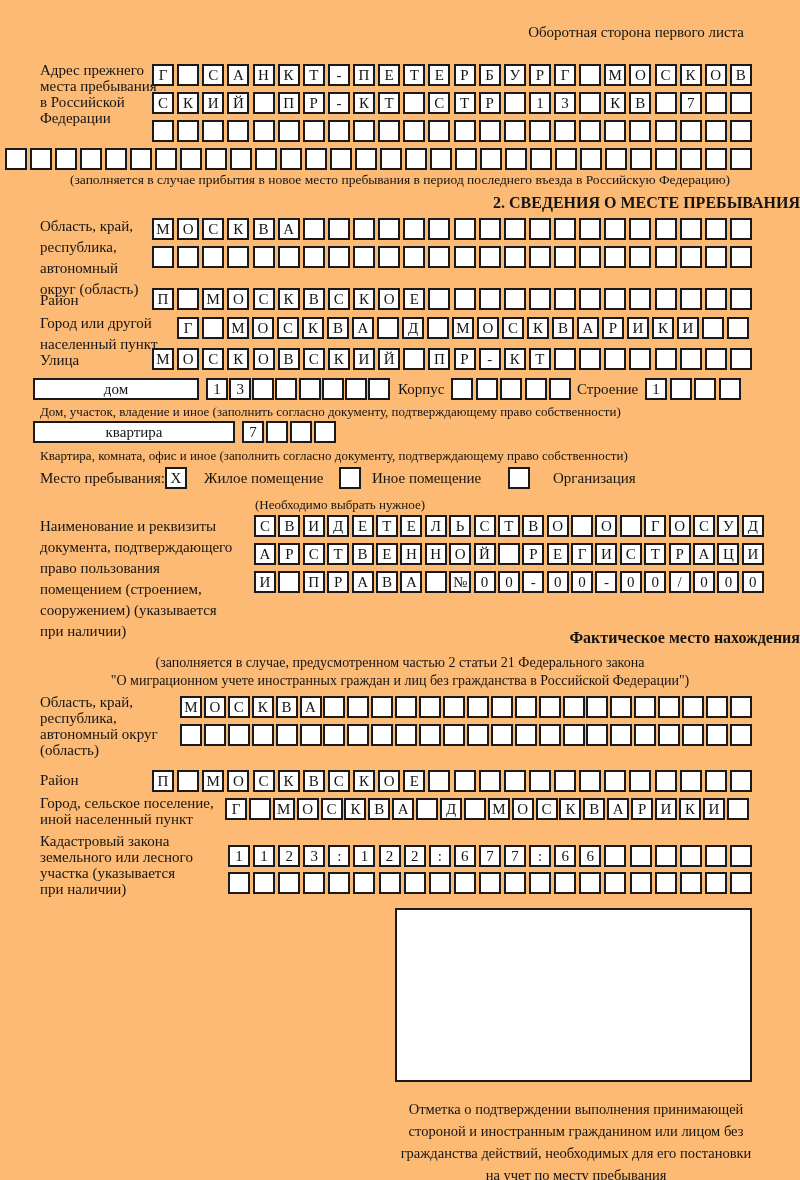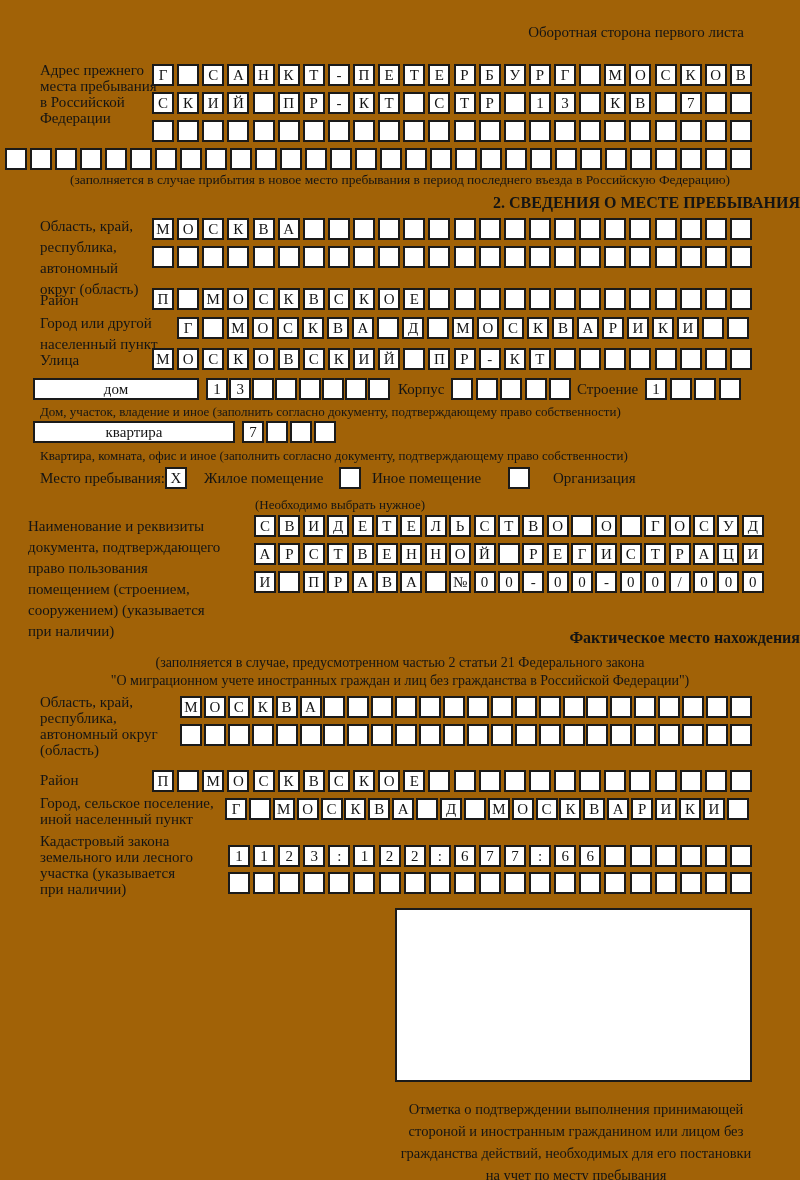--- a/index.html
+++ b/index.html
@@ -2,21 +2,21 @@
 <html><head>
 <meta charset="utf-8">
 <style>
   * { box-sizing: border-box; margin: 0; padding: 0; }
   html, body { background: #ffffff; }
   body {
     width: 800px; height: 1180px;
     font-family: "Liberation Serif", "DejaVu Serif", serif;
     color: #141414;
   }
-  .page { position: relative; width: 800px; height: 1180px; background: #a16207; overflow: hidden; }
+  .page { position: relative; width: 800px; height: 1180px; background: #fdba74; overflow: hidden; }
 
   .cellrow { position: absolute; display: flex; justify-content: space-between; height: 22px; }
   .cell {
     flex: 0 0 22px; width: 22px; height: 22px;
     border: 2px solid #1a1a1a; background: #fff;
     display: flex; align-items: center; justify-content: center;
     font-size: 15px; line-height: 1;
   }
   .lbl { position: absolute; font-size: 15px; line-height: 21px; white-space: pre-line; }
   .lbl22 { line-height: 16px; }
@@ -341,21 +341,21 @@
 
   <div class="inline-lbl" style="left:40px; top:470px;">Место пребывания:</div>
   <div class="cb" style="left:165px; top:467px;">X</div>
   <div class="inline-lbl" style="left:204px; top:470px;">Жилое помещение</div>
   <div class="cb" style="left:339px; top:467px;"></div>
   <div class="inline-lbl" style="left:372px; top:470px;">Иное помещение</div>
   <div class="cb" style="left:508px; top:467px;"></div>
   <div class="inline-lbl" style="left:553px; top:470px;">Организация</div>
   <div class="cap" style="left:100px; top:497px; width:480px; text-align:center;">(Необходимо выбрать нужное)</div>
 
-  <div class="lbl" style="left:28px; top:516px;">Наименование и реквизиты
+  <div class="lbl" style="left:40px; top:516px;">Наименование и реквизиты
 документа, подтверждающего
 право пользования
 помещением (строением,
 сооружением) (указывается
 при наличии)</div>
   <div class="cellrow" style="top:515px; left:254px; width:510px;">
       <span class="cell">С</span>
       <span class="cell">В</span>
       <span class="cell">И</span>
       <span class="cell">Д</span>

